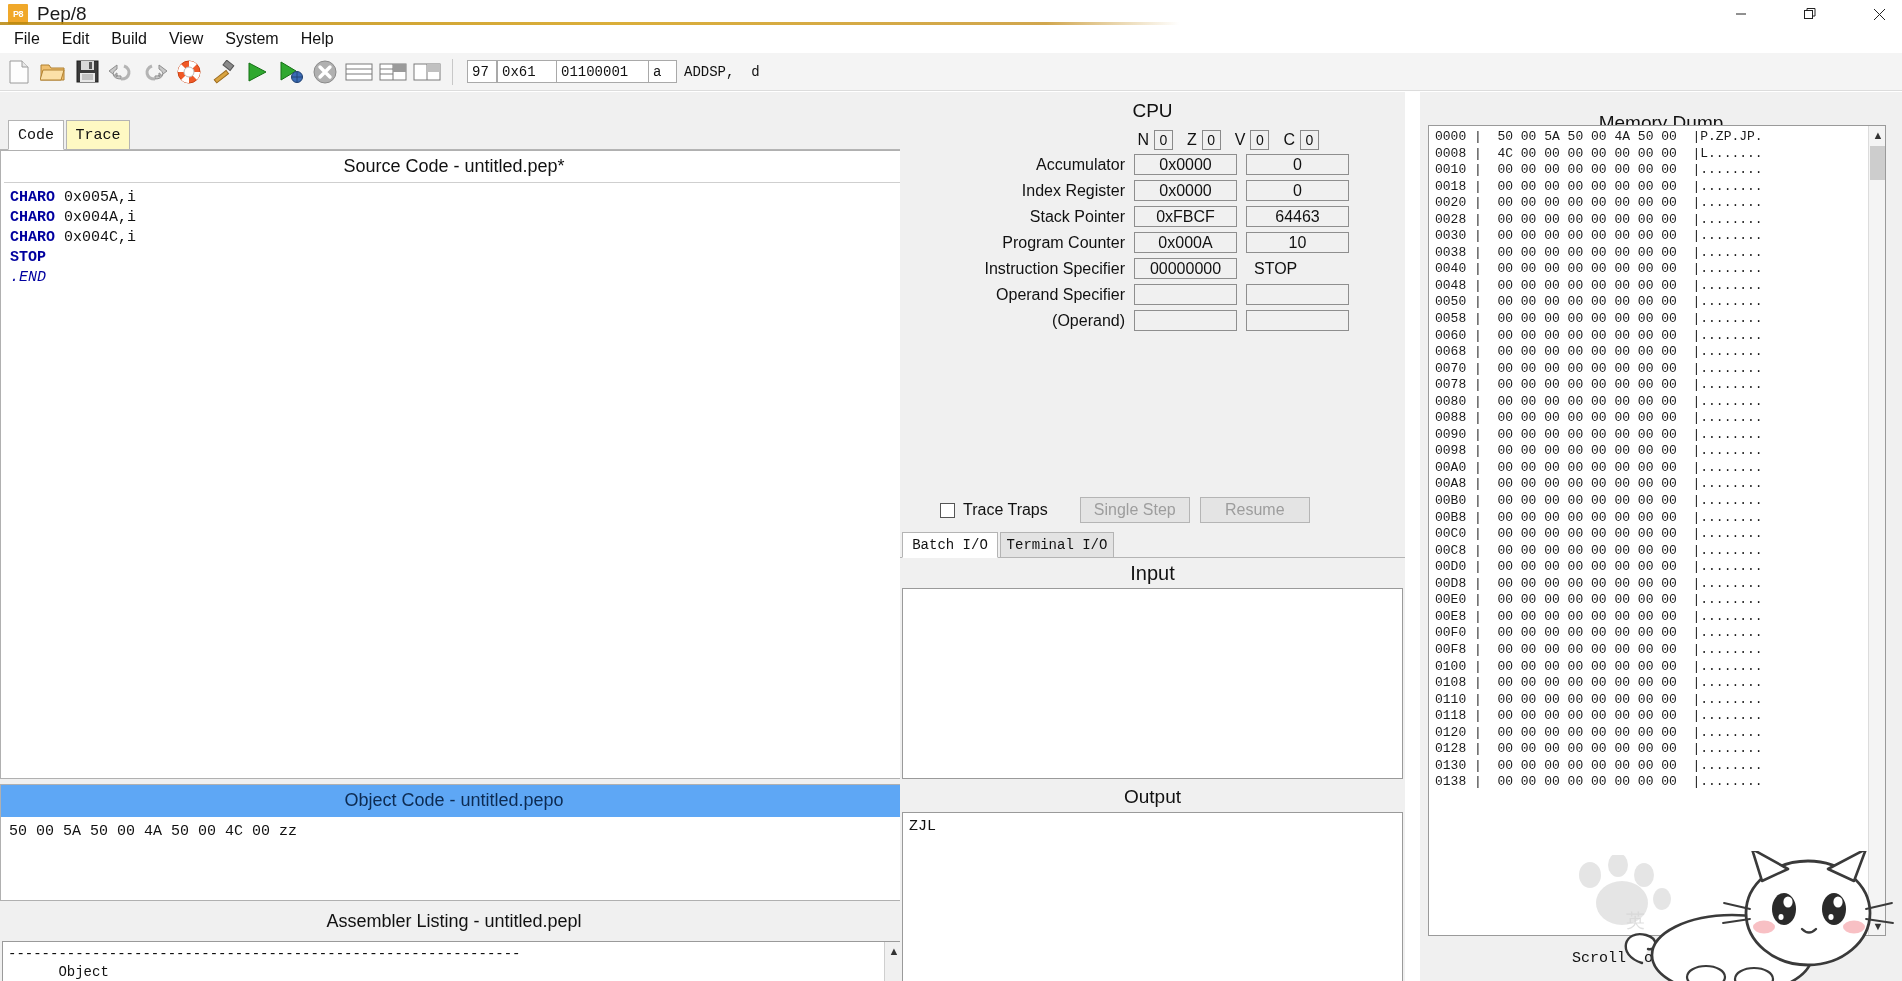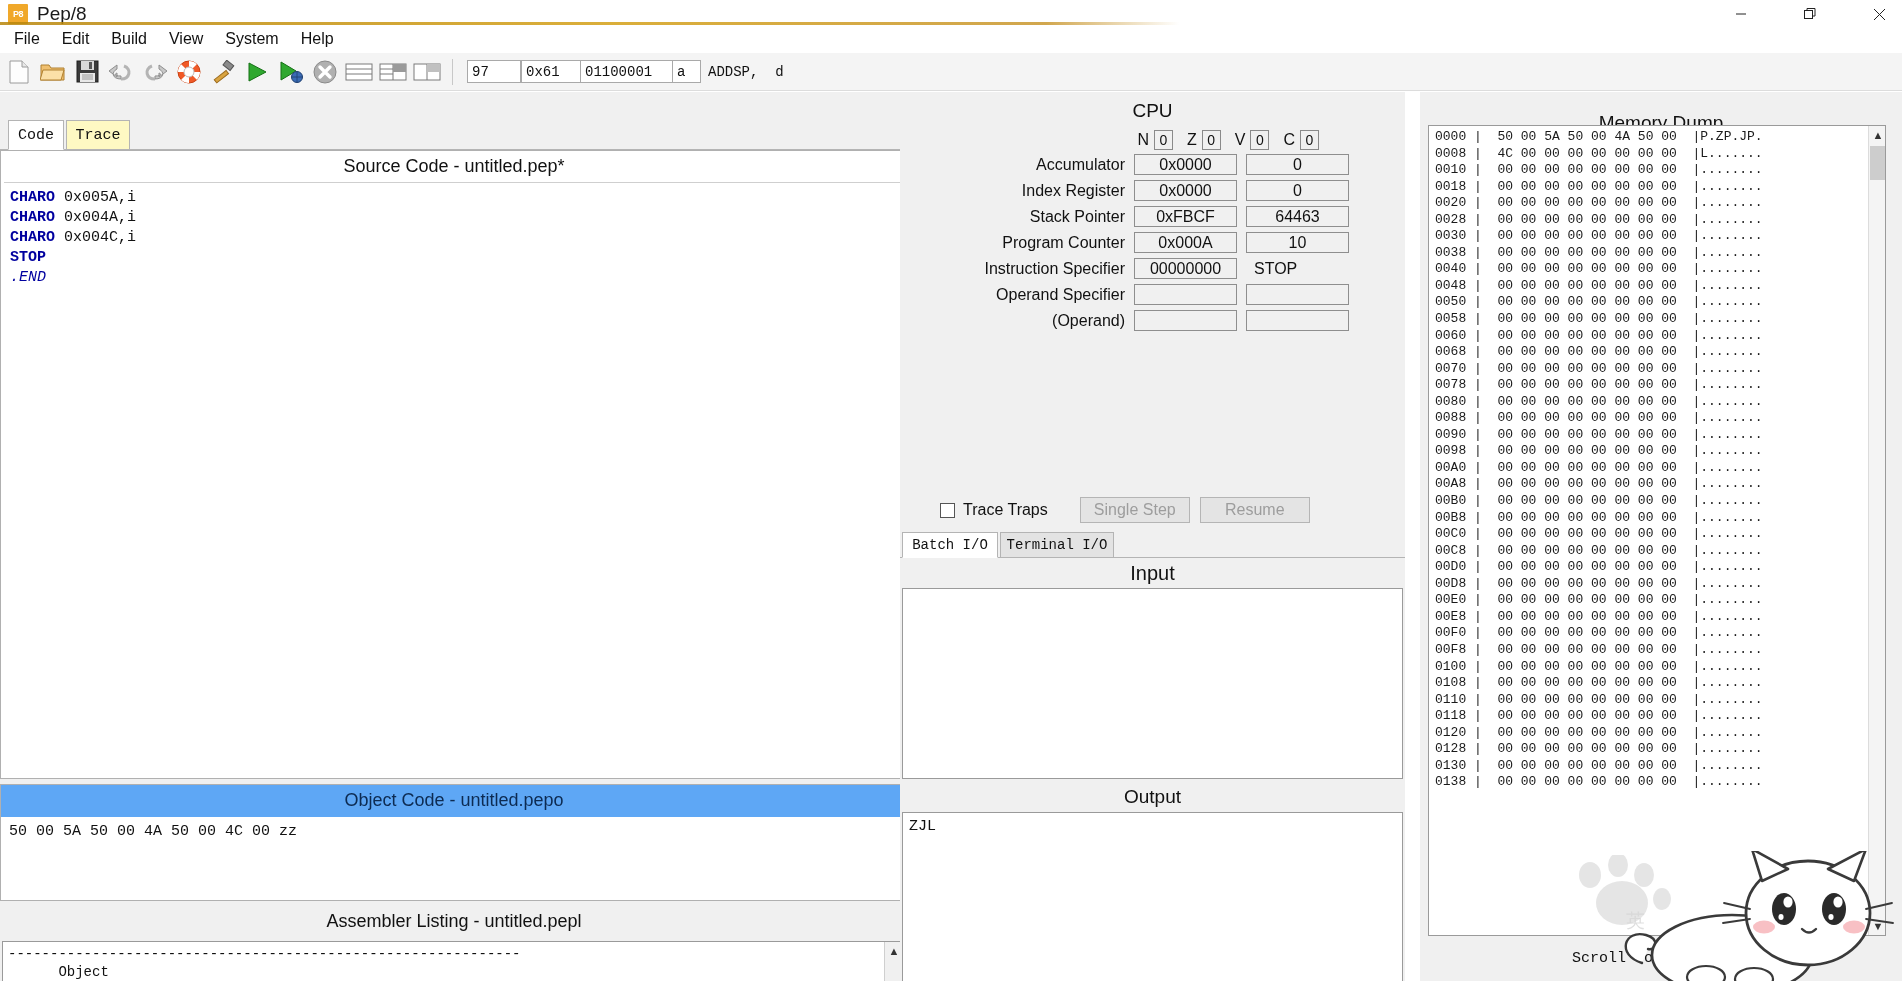--- a/index.html
+++ b/index.html
@@ -80,21 +80,21 @@
   
   #tb-fields {
     display: flex; align-items: center; margin-left: 6px;
   }
   .tbfield {
     height: 23px; border: 1px solid #a9a9a9; background: #ffffff;
     font-family: "Liberation Mono", monospace; font-size: 14px;
     color: #111; display: flex; align-items: center;
     padding: 0 4px;
   }
-  #f-dec   { width: 54px; }
+  #f-dec   { width: 30px; }
   #f-hex   { width: 60px; }
   #f-bin   { width: 92px; border-left: none; }
   #f-char  { width: 28px; border-left: none; }
   #f-mnem {
     font-family: "Liberation Mono", monospace; font-size: 14px;
     color: #111; margin-left: 7px; white-space: pre;
   }
 
   
   #leftpane {

